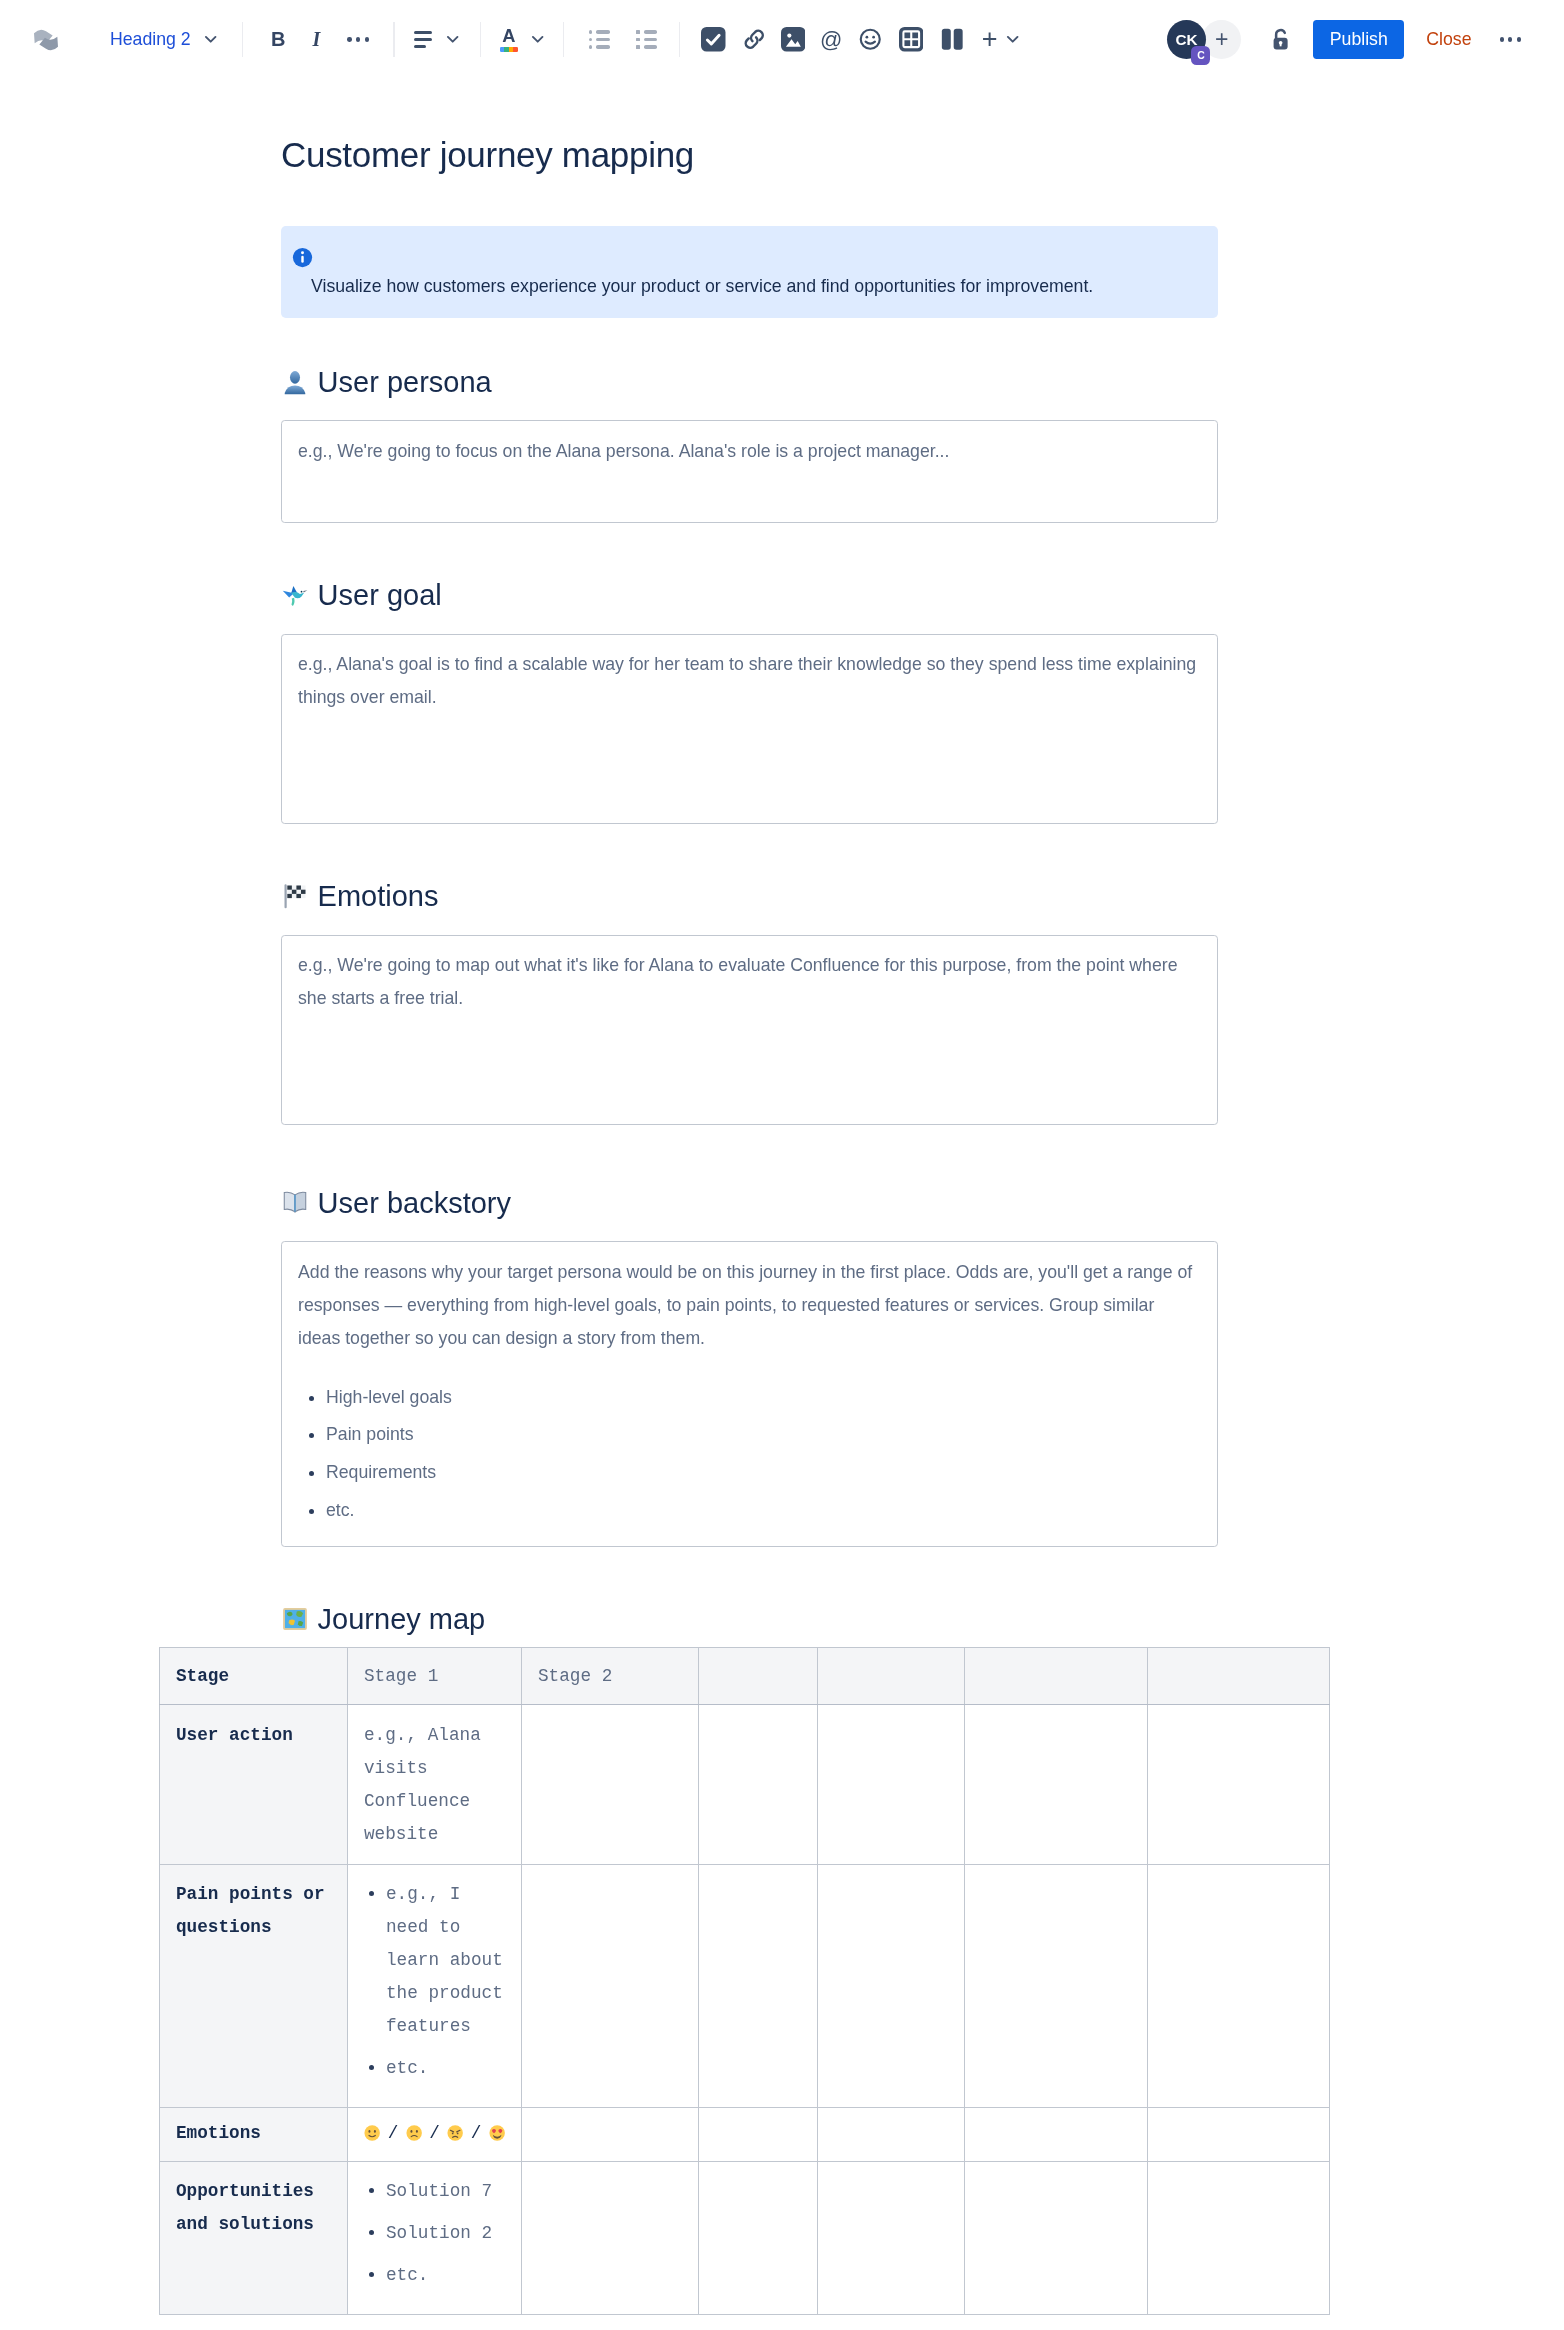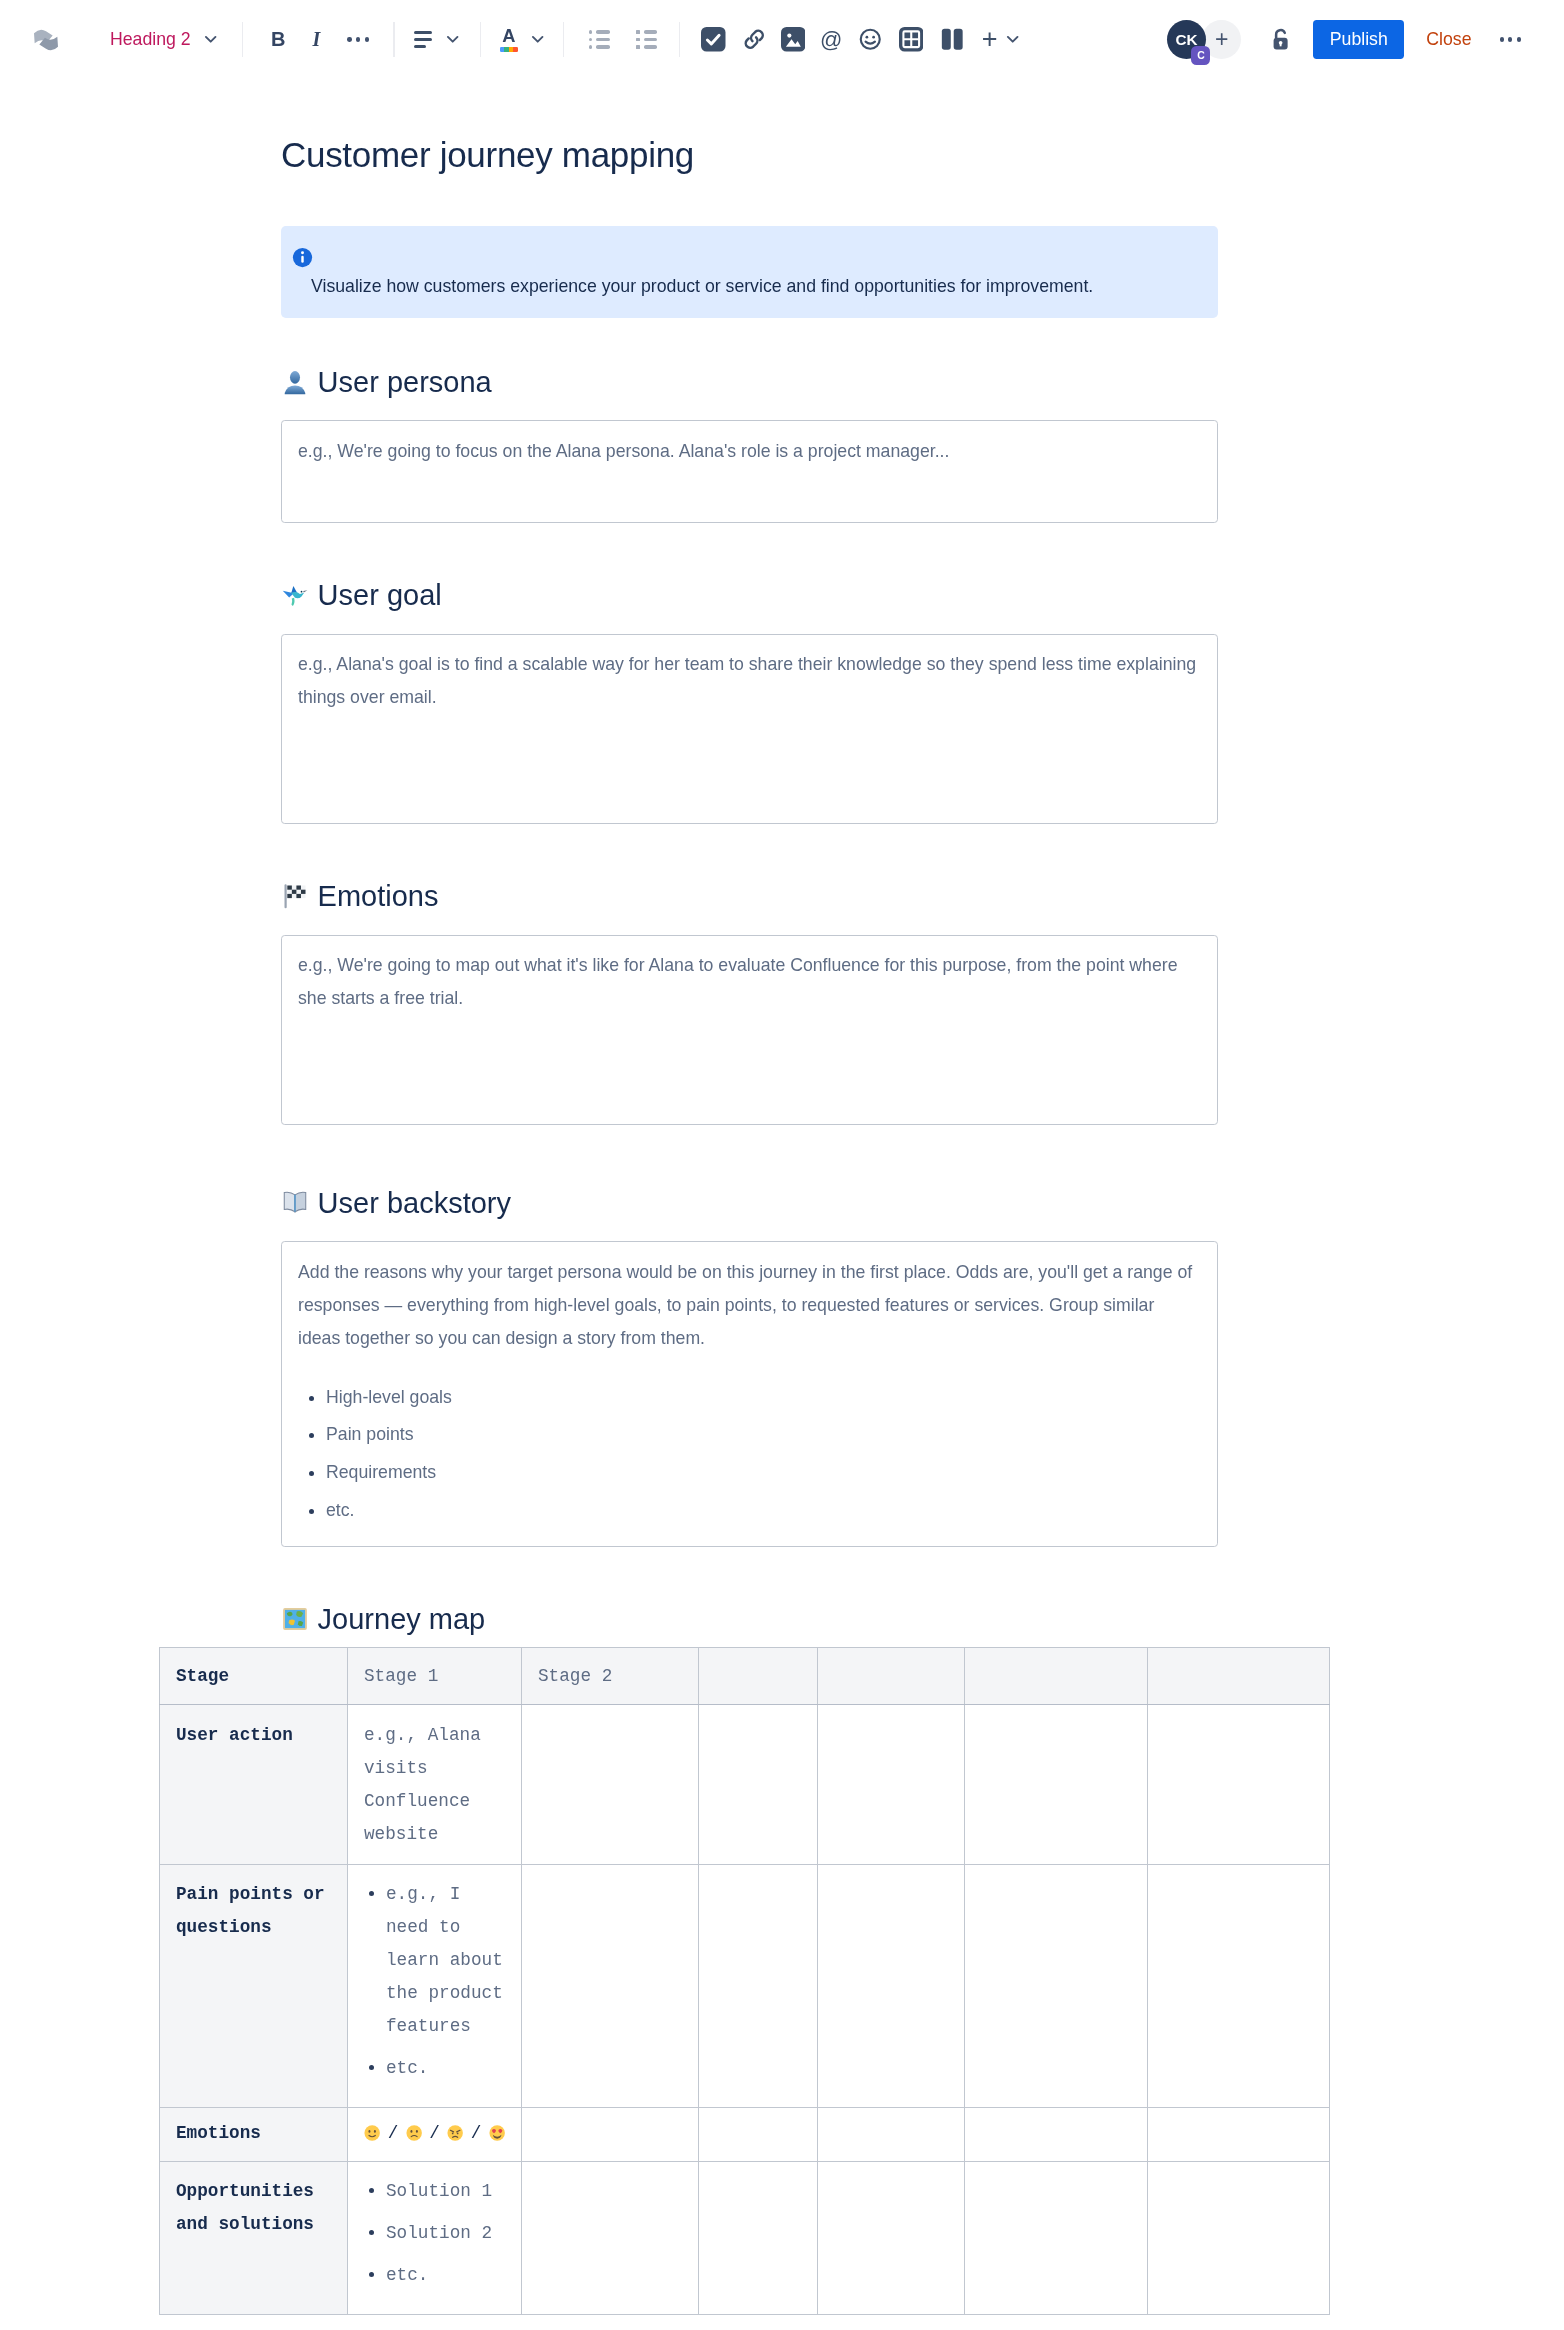--- a/index.html
+++ b/index.html
@@ -5,21 +5,21 @@
   * { box-sizing: border-box; margin: 0; padding: 0; }
   html,body { width:1565px; height:2330px; background:#fff; overflow:hidden;
     font-family:"Liberation Sans", sans-serif; color:#172B4D; }
 
   
   .toolbar { position:absolute; top:0; left:0; width:1565px; height:79px;
     display:flex; align-items:center; background:#fff; }
   .tb-left { display:flex; align-items:center; }
   .tb-item { display:flex; align-items:center; justify-content:center; cursor:pointer; }
   .divider { width:1.2px; height:35px; background:#EBECF0; }
-  .lbl-heading { font-size:17.7px; font-weight:500; color:#be185d; }
+  .lbl-heading { font-size:17.7px; font-weight:500; color:#1d4ed8; }
   .chev { margin-left:13.4px; display:inline-flex; }
   .btn-b { font-size:20px; font-weight:700; color:#344563; }
   .btn-i { font-family:"Liberation Serif", serif; font-style:italic; font-size:20px; font-weight:600; color:#344563; }
   .dots { display:flex; gap:4.3px; }
   .dots i { width:4.3px; height:4.3px; border-radius:50%; background:#42526E; }
   .align-bars { display:flex; flex-direction:column; gap:3.7px; }
   .align-bars i { height:3.1px; border-radius:1.8px; background:#3D4F68; }
   .align-bars i:nth-child(1){width:18.3px;} .align-bars i:nth-child(2){width:18.3px;} .align-bars i:nth-child(3){width:12.2px;}
   .color-a { display:flex; flex-direction:column; align-items:center; }
   .color-a b { font-size:18.3px; line-height:18.3px; color:#344563; }
@@ -450,21 +450,21 @@
           <td class="cell"></td>
           <td class="cell"></td>
           <td class="cell"></td>
           <td class="cell"></td>
           <td class="cell"></td>
         </tr>
         <tr class="r-opps">
           <td class="rowhead">Opportunities and solutions</td>
           <td class="cell">
             <ul>
-              <li>Solution 1</li>
+              <li>Solution 7</li>
               <li>Solution 2</li>
               <li>etc.</li>
             </ul>
           </td>
           <td class="cell"></td>
           <td class="cell"></td>
           <td class="cell"></td>
           <td class="cell"></td>
           <td class="cell"></td>
         </tr>

